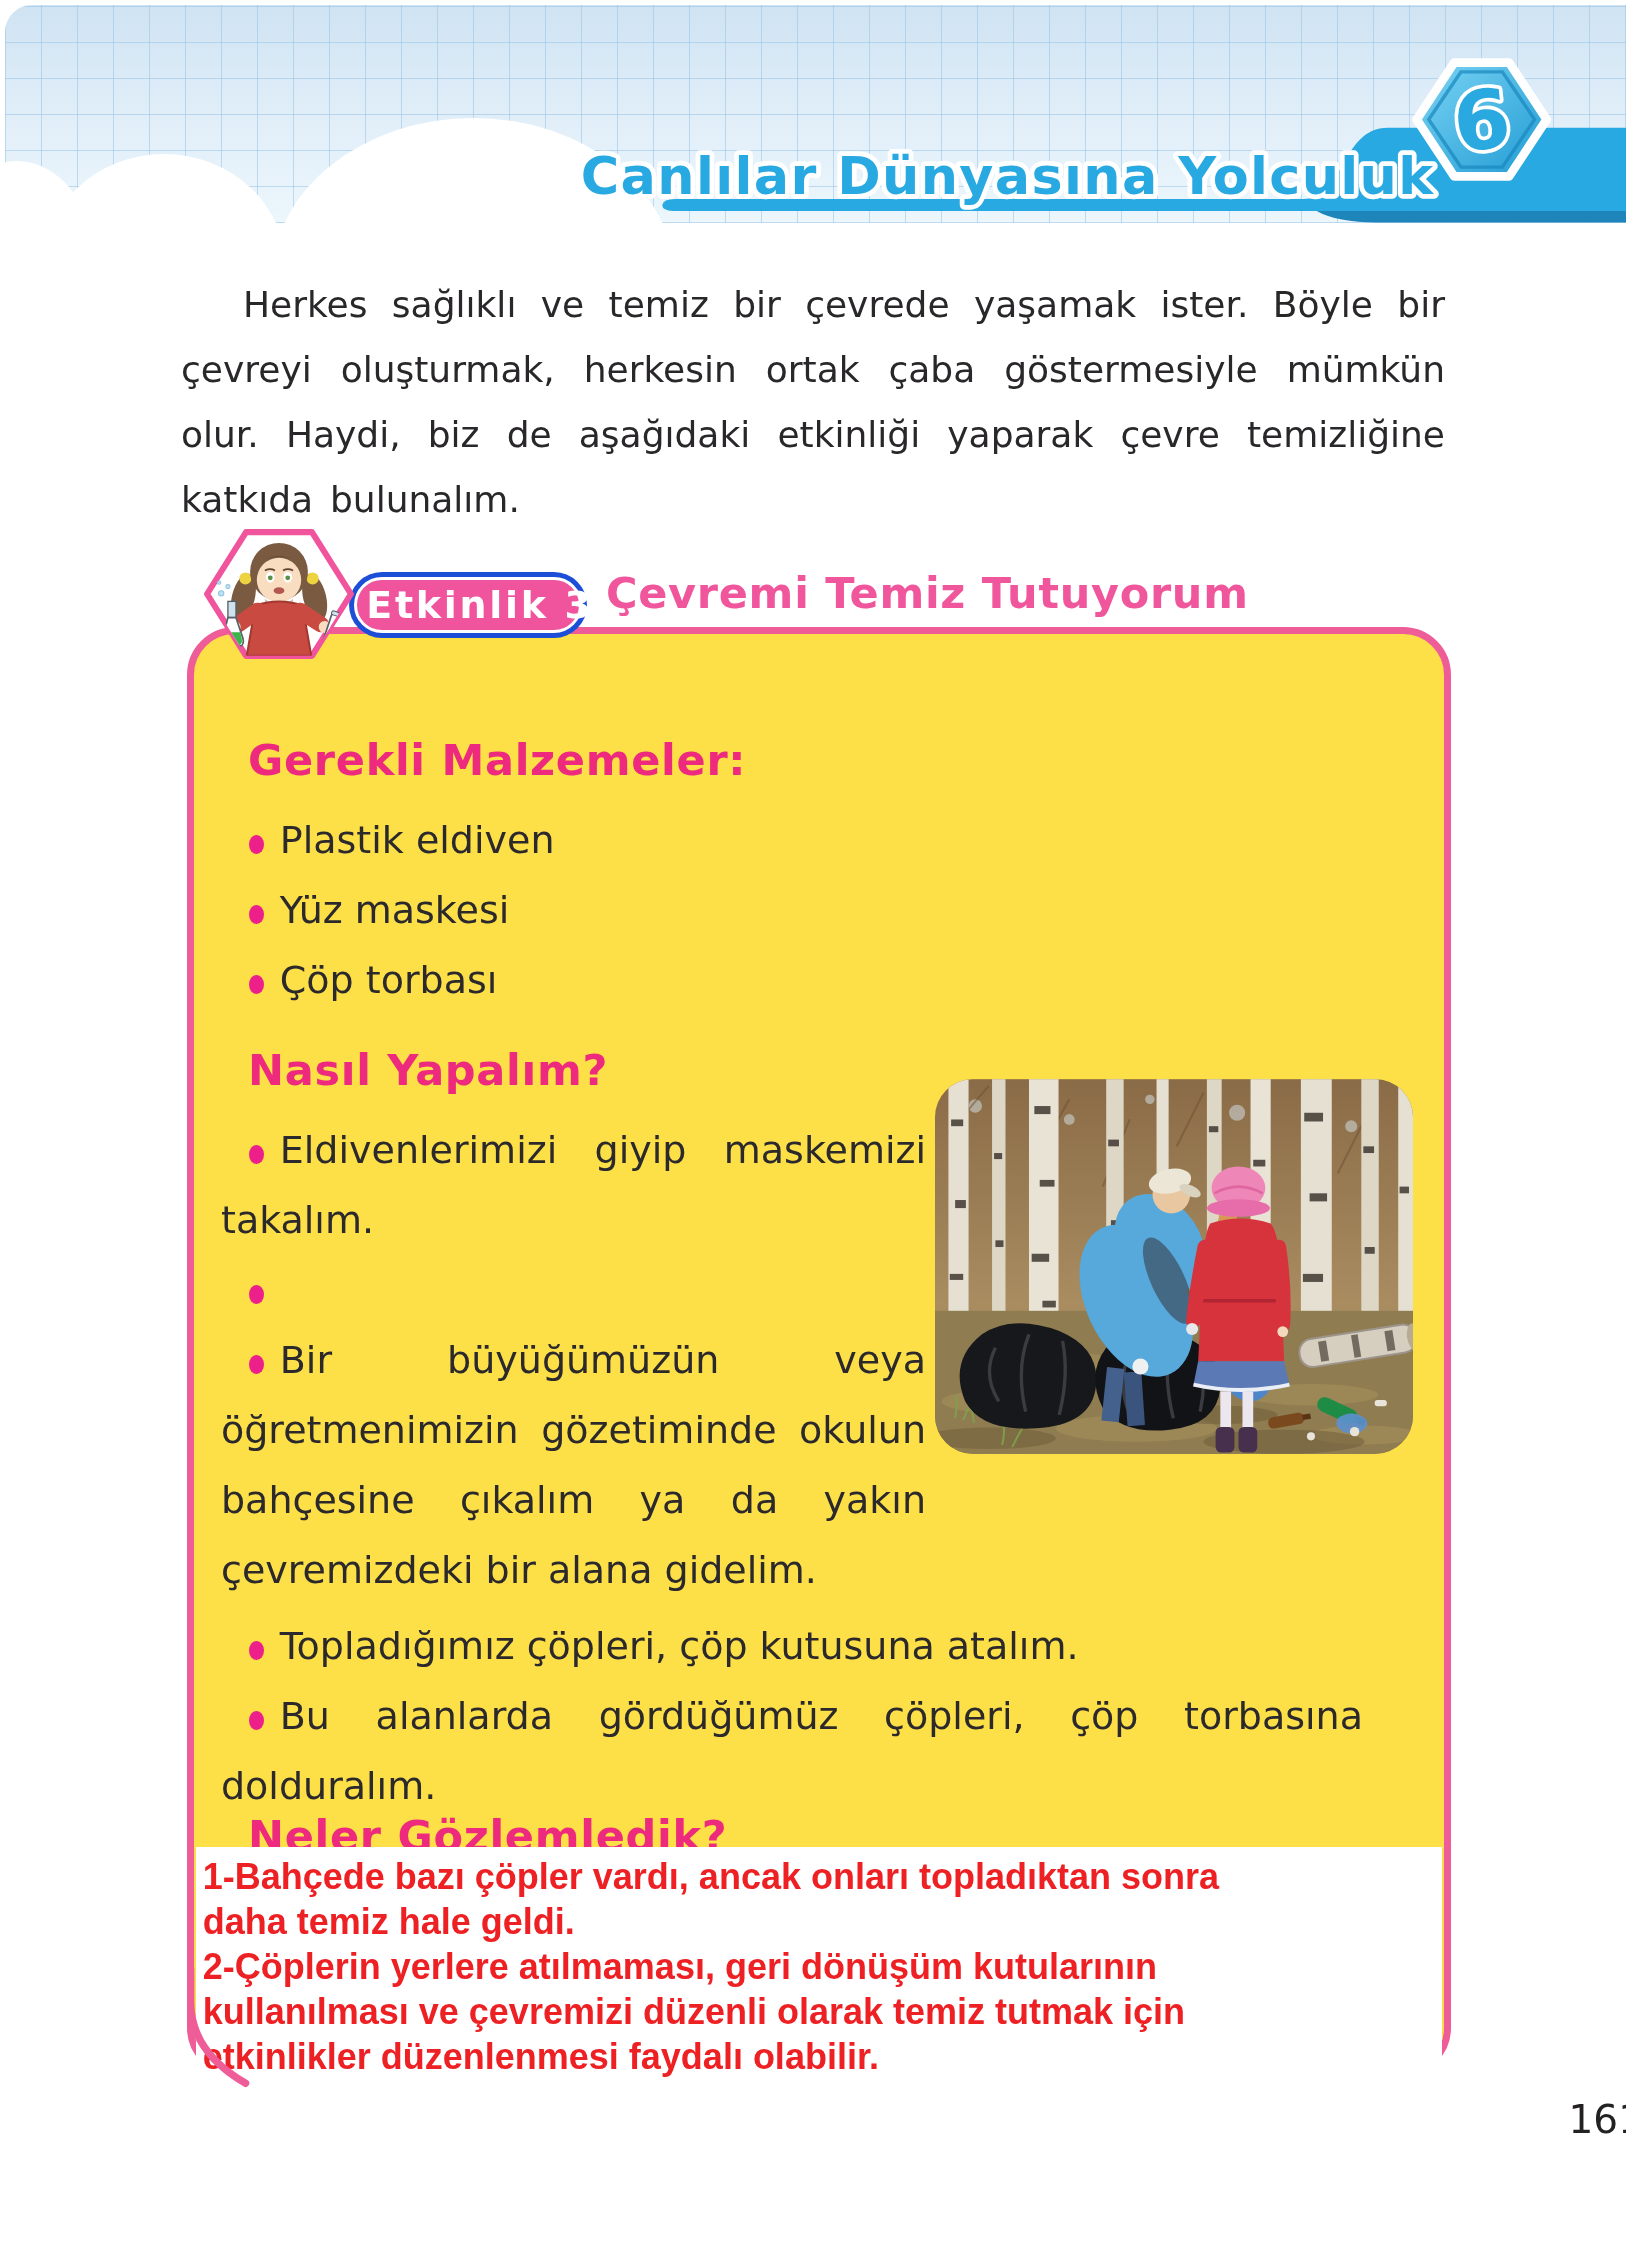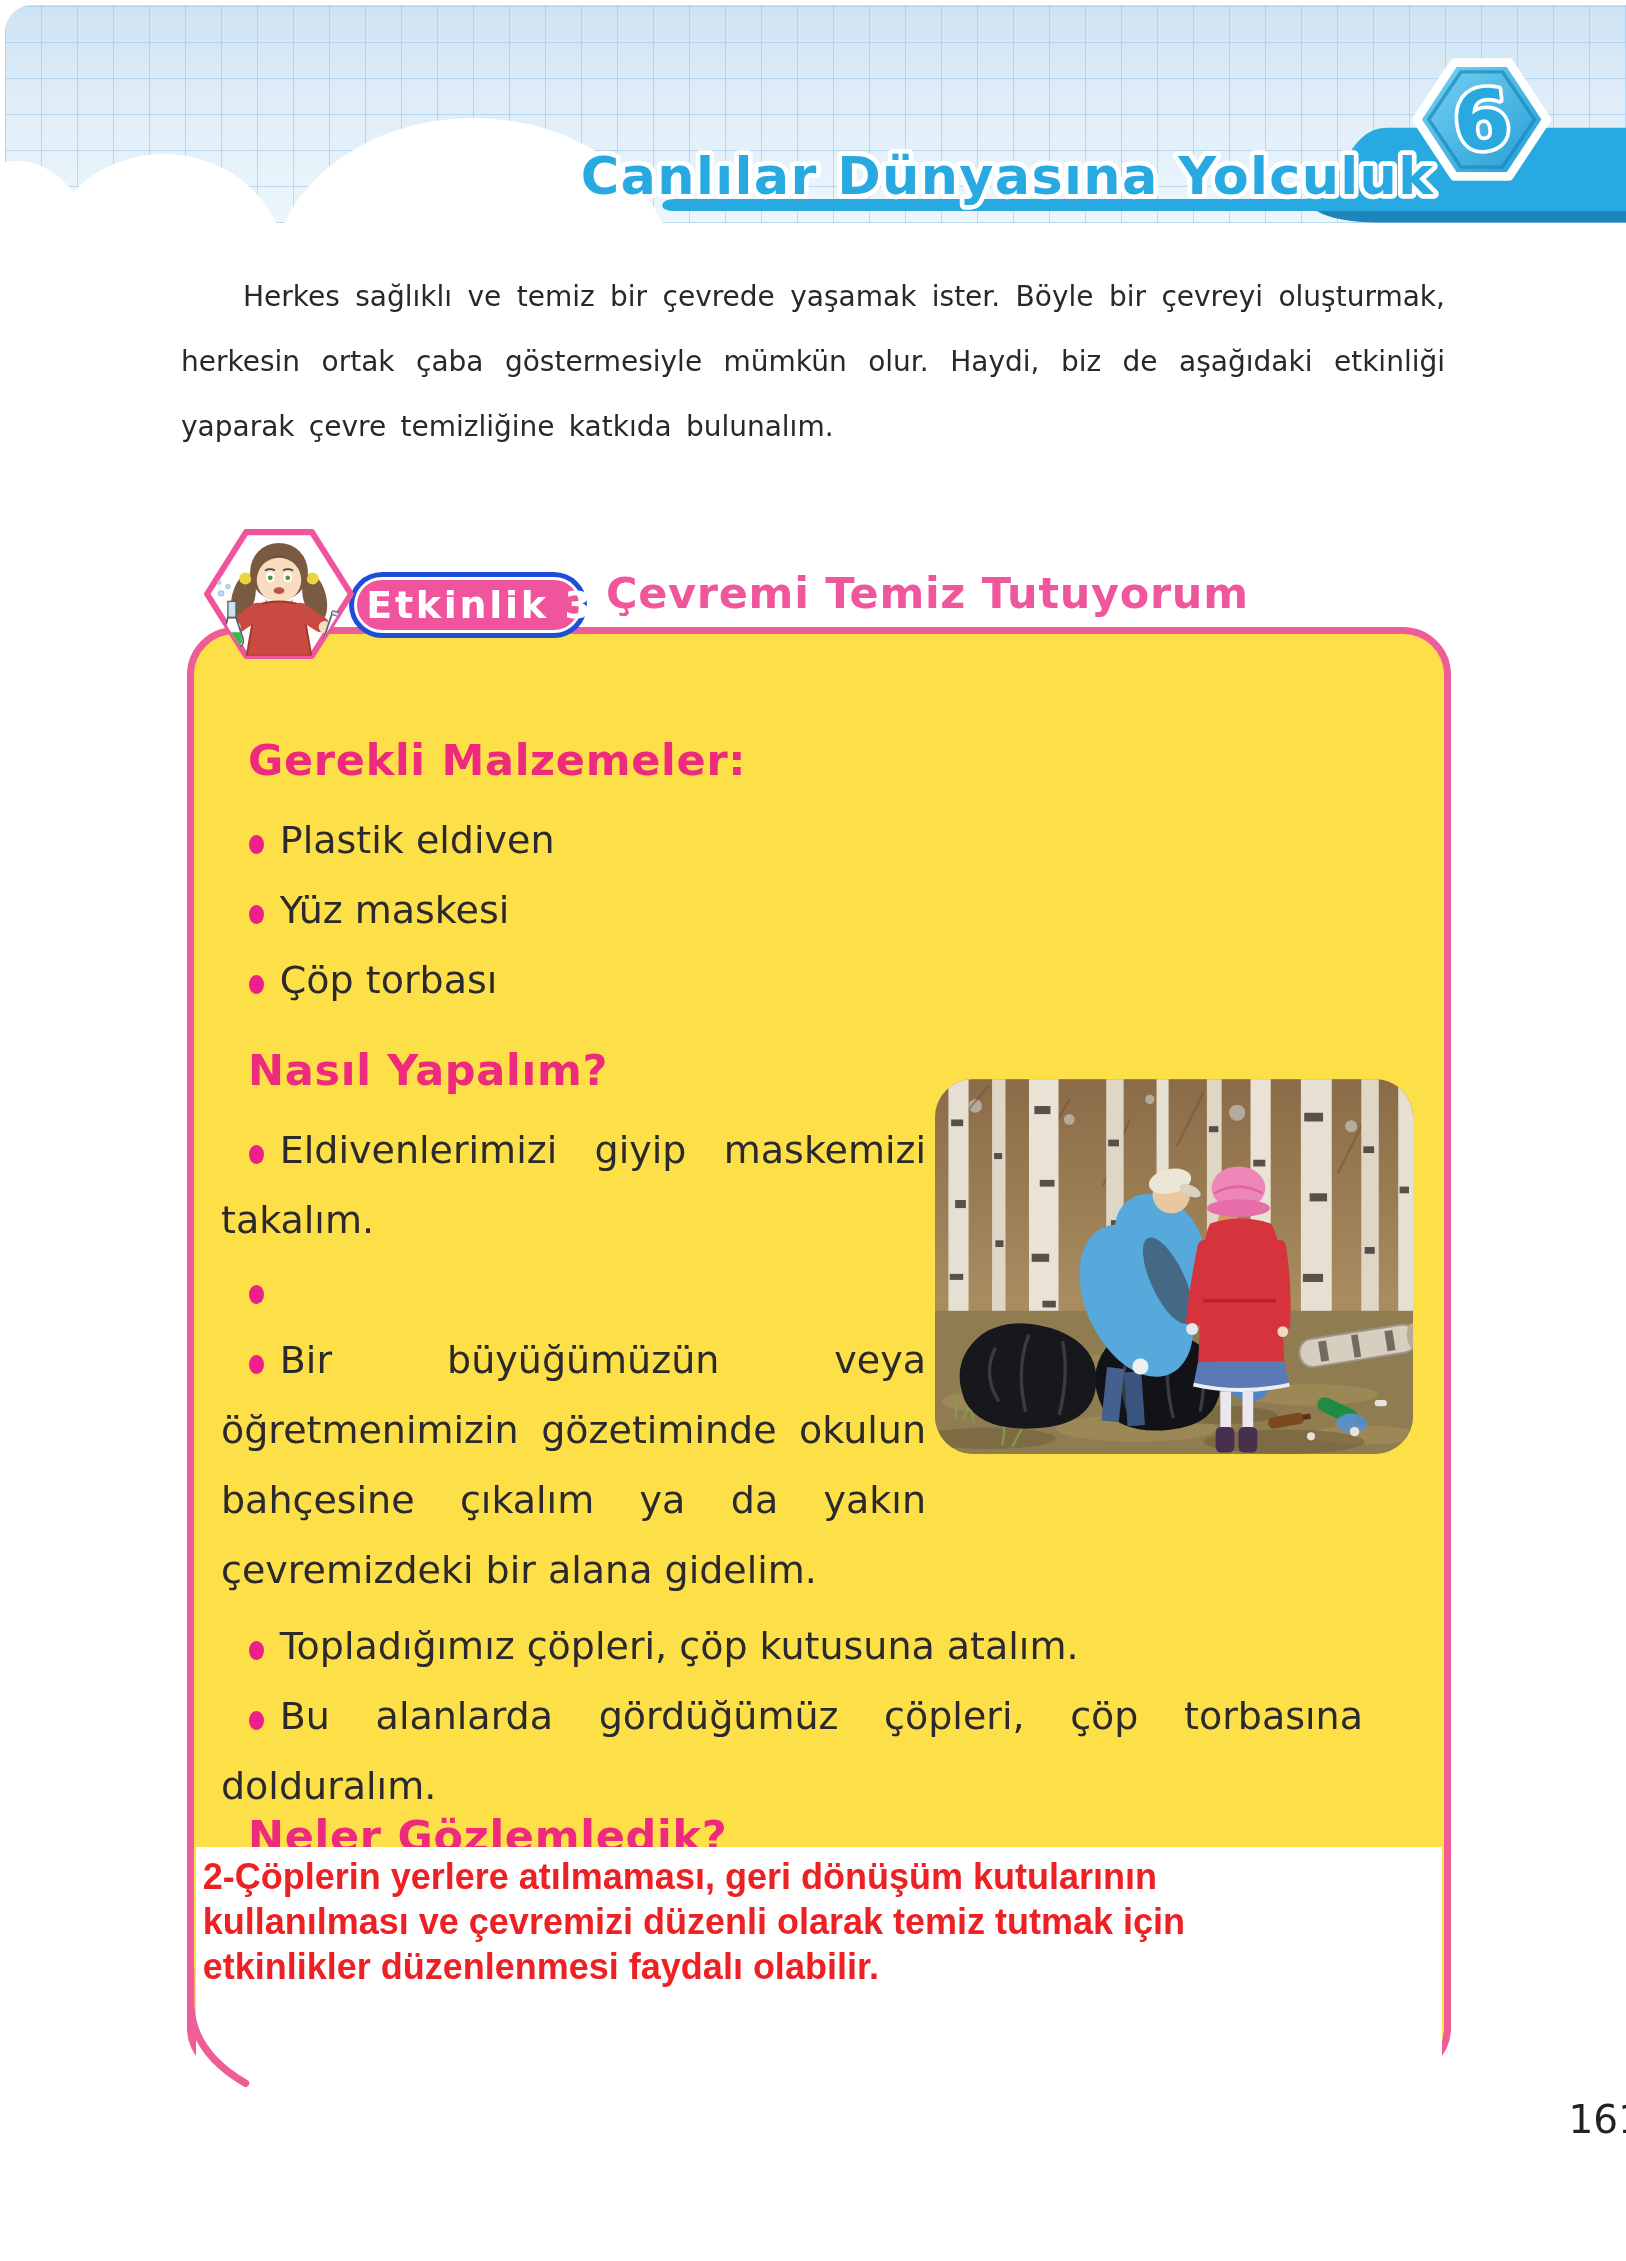--- a/index.html
+++ b/index.html
@@ -16,21 +16,21 @@
       linear-gradient(180deg,#cfe3f3 0%,#e2eff9 55%,#ecf6fc 100%);}
   .cloud{position:absolute;background:#fff;border-radius:50%;}
   .cloud.big{left:272px;top:118px;width:403px;height:322px;}
   .cloud.med{left:42px;top:154px;width:244px;height:228px;}
   .cloud.small{left:-64px;top:161px;width:161px;height:215px;}
   .band-svg,.title-svg{position:absolute;left:0;top:0;}
   .unit-hex-svg{position:absolute;left:1410px;top:55px;}
 
   
   .intro{position:absolute;left:181px;top:236px;width:1264px;
-    font-size:28px;line-height:65px;text-align:justify;text-indent:62px;
+    font-size:36px;line-height:65px;text-align:justify;text-indent:62px;
     word-spacing:5.4px;color:#29272a;}
 
   
   .girl-hex-svg{position:absolute;left:201px;top:522px;z-index:50;}
   .activity-badge{position:absolute;left:349px;top:572px;width:238px;height:66px;
     background:#1d4ed8;border-radius:34px;padding:0;z-index:45;box-sizing:border-box;}
   .activity-badge .inner{position:absolute;inset:4.7px;border:3.4px solid #ffffff;
     border-radius:28px;background:#f0549c;display:flex;align-items:center;justify-content:center;}
   .activity-badge .label{color:#ffffff;font-size:38px;font-weight:bold;letter-spacing:2.7px;
     white-space:nowrap;padding-left:24px;}
@@ -355,20 +355,21 @@
         <rect x="452" y="518" width="28" height="38" rx="8" fill="#46304e"></rect>
         <ellipse cx="452" cy="162" rx="40" ry="32" fill="#ee86b8"></ellipse>
         <ellipse cx="452" cy="192" rx="47" ry="13" fill="#e66da9"></ellipse>
         <path d="M416 170 Q 452 150 488 170" stroke="#e066a2" stroke-width="4" fill="none"></path>
       </g>
     </svg>
   </div>
 
   <div class="answer-area">
     <div class="answer-text">
+      <p>1-Bahçede bazı çöpler vardı, ancak onları topladıktan sonra daha temiz hale geldi.</p>
       <p>2-Çöplerin yerlere atılmaması, geri dönüşüm kutularının kullanılması ve çevremizi düzenli olarak temiz tutmak için etkinlikler düzenlenmesi faydalı olabilir.</p>
     </div>
   </div>
 
   <svg class="corner-curve-svg" width="81" height="134" viewBox="0 0 120 200">
     <path d="M14 8 L14 60 Q16 132 96 178" stroke="#ef5d99" stroke-width="11" fill="none" stroke-linecap="round"></path>
   </svg>
 
   <div class="page-number">161</div>
 

